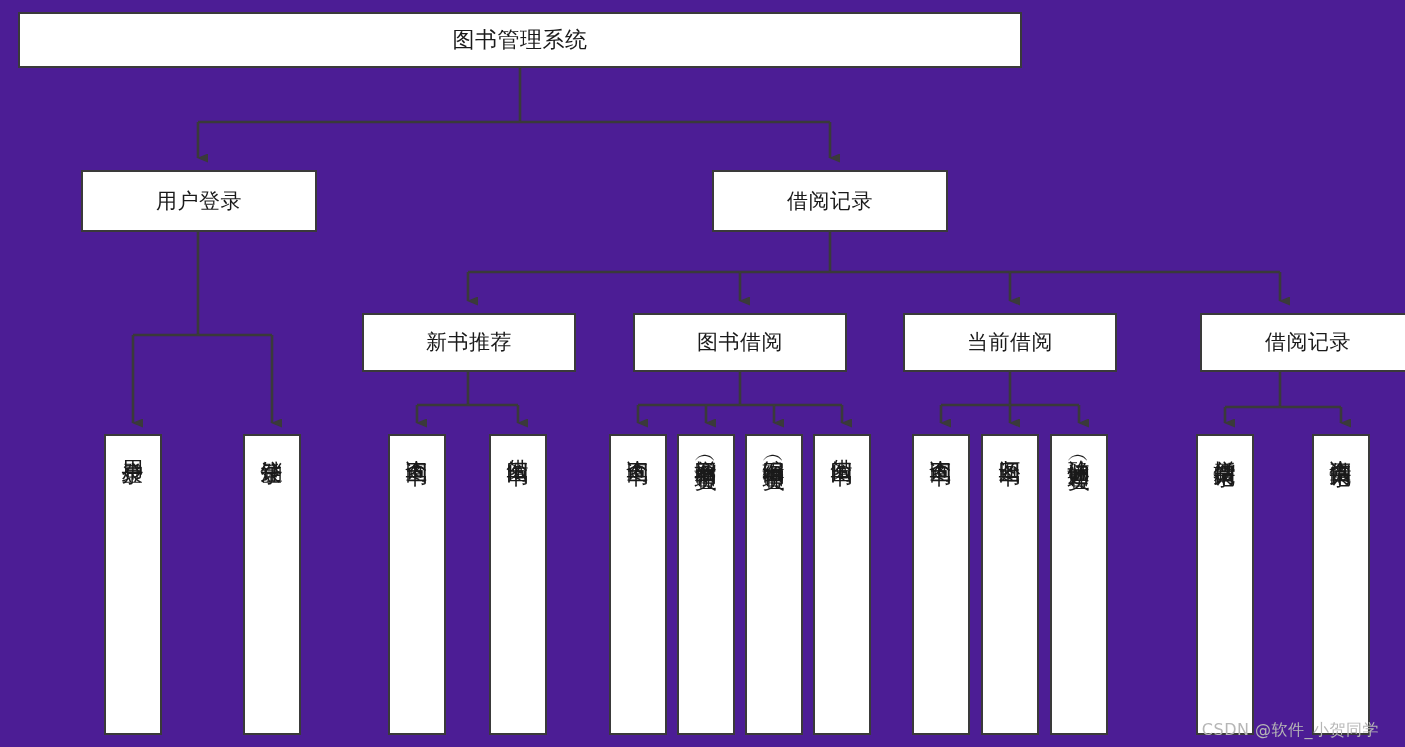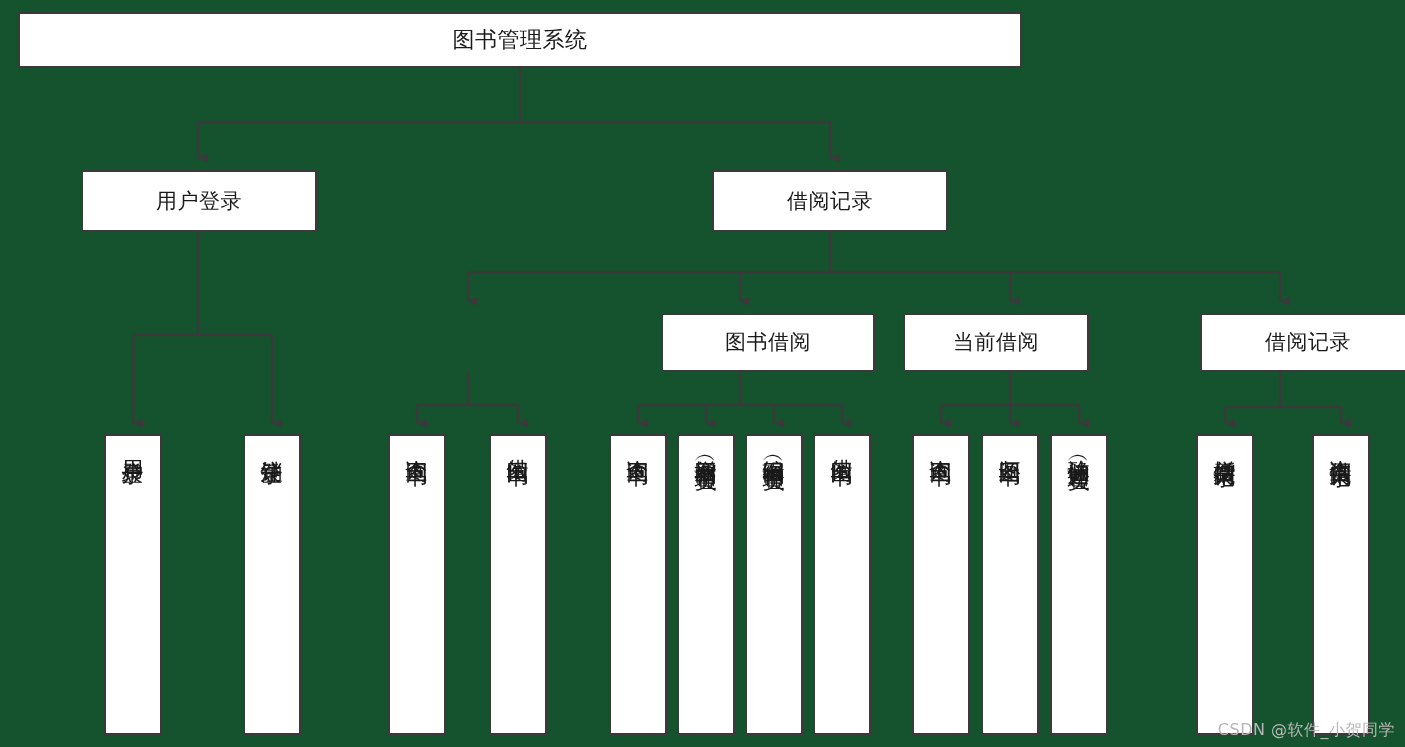--- a/index.html
+++ b/index.html
@@ -7,21 +7,21 @@
     padding: 0;
     background: #ffffff;
   }
   body {
     font-family: "DejaVu Sans", "Liberation Sans", sans-serif;
   }
   #diagram-root {
     position: relative;
     width: 1405px;
     height: 747px;
-    background: #14532d;
+    background: #4c1d95;
     overflow: hidden;
   }
   #edges-layer {
     position: absolute;
     left: 0;
     top: 0;
     width: 1405px;
     height: 747px;
     pointer-events: none;
   }
@@ -55,21 +55,21 @@
     font-size: 22px;
     line-height: 1.32;
     letter-spacing: 1.5px;
     white-space: nowrap;
   }
   #root-node .node-label {
     font-size: 22px;
   }
   #watermark {
     position: absolute;
-    right: 10px;
+    right: 26px;
     bottom: 6px;
     font-size: 16px;
     color: #b6b6b6;
     z-index: 5;
     white-space: nowrap;
     letter-spacing: 0.5px;
   }
 </style>
 </head>
 <body>
@@ -130,24 +130,27 @@
     <span class="node-label">图书管理系统</span>
   </div>
 
   <div class="node horizontal" style="left:81px; top:170px; width:236px; height:62px;">
     <span class="node-label">用户登录</span>
   </div>
   <div class="node horizontal" style="left:712px; top:170px; width:236px; height:62px;">
     <span class="node-label">借阅记录</span>
   </div>
 
-  <div class="node horizontal" style="left:633px; top:313px; width:214px; height:59px;margin-left:28px;">
+  <div class="node horizontal" style="left:362px; top:313px; width:214px; height:59px;">
+    <span class="node-label">新书推荐</span>
+  </div>
+  <div class="node horizontal" style="left:633px; top:313px; width:214px; height:59px;">
     <span class="node-label">图书借阅</span>
   </div>
-  <div class="node horizontal" style="left:903px; top:313px; width:186px; height:59px;">
+  <div class="node horizontal" style="left:903px; top:313px; width:214px; height:59px;">
     <span class="node-label">当前借阅</span>
   </div>
   <div class="node horizontal" style="left:1172px; top:313px; width:216px; height:59px;margin-left:28px;">
     <span class="node-label">借阅记录</span>
   </div>
 
   <div class="node vertical" style="left:104px; top:434px; width:58px; height:301px;">
     <span class="node-label">用户登录</span>
   </div>
   <div class="node vertical" style="left:243px; top:434px; width:58px; height:301px;">

